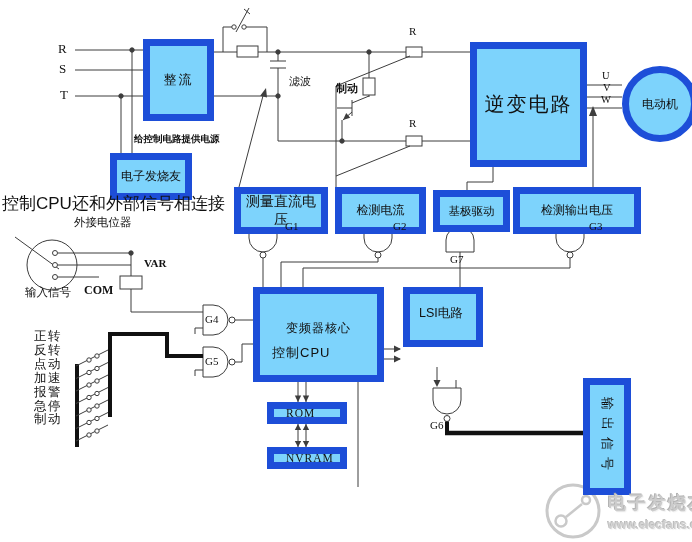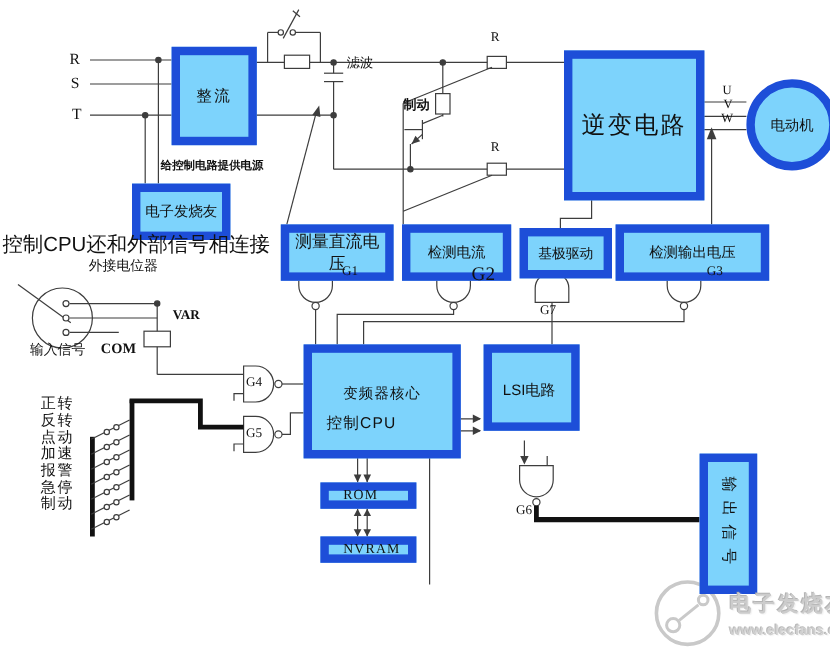--- a/index.html
+++ b/index.html
@@ -286,53 +286,53 @@
 
   <div class="box" style="left:513px;top:187px;width:114px;height:33px;font-size:12px;">
     <span>检测输出电压</span>
   </div>
 
   <div class="box" style="left:253px;top:287px;width:117px;height:81px;">
     <span class="cpu-l1">变频器核心</span>
     <span class="cpu-l2">控制CPU</span>
   </div>
 
-  <div class="box" style="left:403px;top:287px;width:80px;height:72px;font-size:12.5px;justify-content:flex-start;align-items:flex-end;padding:0 0 18px 9px;box-sizing:border-box;">
+  <div class="box" style="left:403px;top:287px;width:80px;height:60px;font-size:12.5px;justify-content:flex-start;align-items:flex-end;padding:0 0 18px 9px;box-sizing:border-box;">
     <span>LSI电路</span>
   </div>
 
   <div class="box serif" style="left:267px;top:402px;width:80px;height:22px;font-size:11.5px;justify-content:flex-start;padding-left:12px;box-sizing:border-box;letter-spacing:1px;">
     <span>ROM</span>
   </div>
 
   <div class="box serif" style="left:267px;top:447px;width:80px;height:22px;font-size:11.5px;justify-content:flex-start;padding-left:12px;box-sizing:border-box;letter-spacing:1px;">
     <span>NVRAM</span>
   </div>
 
 
   <div class="box" style="left:583px;top:378px;width:34px;height:103px;">
     <span class="rot90">输出信号</span>
   </div>
 
   <div class="lbl serif" style="left:58px;top:42px;font-size:13px;">R</div>
   <div class="lbl serif" style="left:59px;top:62px;font-size:13px;">S</div>
   <div class="lbl serif" style="left:60px;top:88px;font-size:13px;">T</div>
 
-  <div class="lbl" style="left:289px;top:48px;font-size:11px;">滤波</div>
+  <div class="lbl" style="left:289px;top:76px;font-size:11px;">滤波</div>
   <div class="lbl" style="left:336px;top:83px;font-size:11px;font-weight:bold;">制动</div>
 
   <div class="lbl serif" style="left:409px;top:26px;font-size:11px;">R</div>
   <div class="lbl serif" style="left:409px;top:118px;font-size:11px;">R</div>
 
   <div class="lbl serif" style="left:602px;top:71px;font-size:10.5px;">U</div>
   <div class="lbl serif" style="left:603px;top:83px;font-size:10.5px;">V</div>
   <div class="lbl serif" style="left:601px;top:95px;font-size:10.5px;">W</div>
 
   <div class="lbl serif" style="left:285px;top:221px;font-size:11px;">G1</div>
-  <div class="lbl serif" style="left:393px;top:221px;font-size:16px;text-align:center;">G2</div>
+  <div class="lbl serif" style="left:393px;top:221px;font-size:11px;text-align:center;">G2</div>
   <div class="lbl serif" style="left:589px;top:221px;font-size:11px;">G3</div>
   <div class="lbl serif" style="left:450px;top:254px;font-size:11px;">G7</div>
   <div class="lbl serif" style="left:205px;top:314px;font-size:11px;">G4</div>
   <div class="lbl serif" style="left:205px;top:356px;font-size:11px;">G5</div>
   <div class="lbl serif" style="left:430px;top:420px;font-size:11px;">G6</div>
 
   <div class="lbl serif" style="left:144px;top:258px;font-size:11px;font-weight:bold;">VAR</div>
   <div class="lbl serif" style="left:84px;top:284px;font-size:12px;font-weight:bold;">COM</div>
 
   <div class="lbl" style="left:134px;top:134px;font-size:9.5px;font-weight:bold;">给控制电路提供电源</div>

